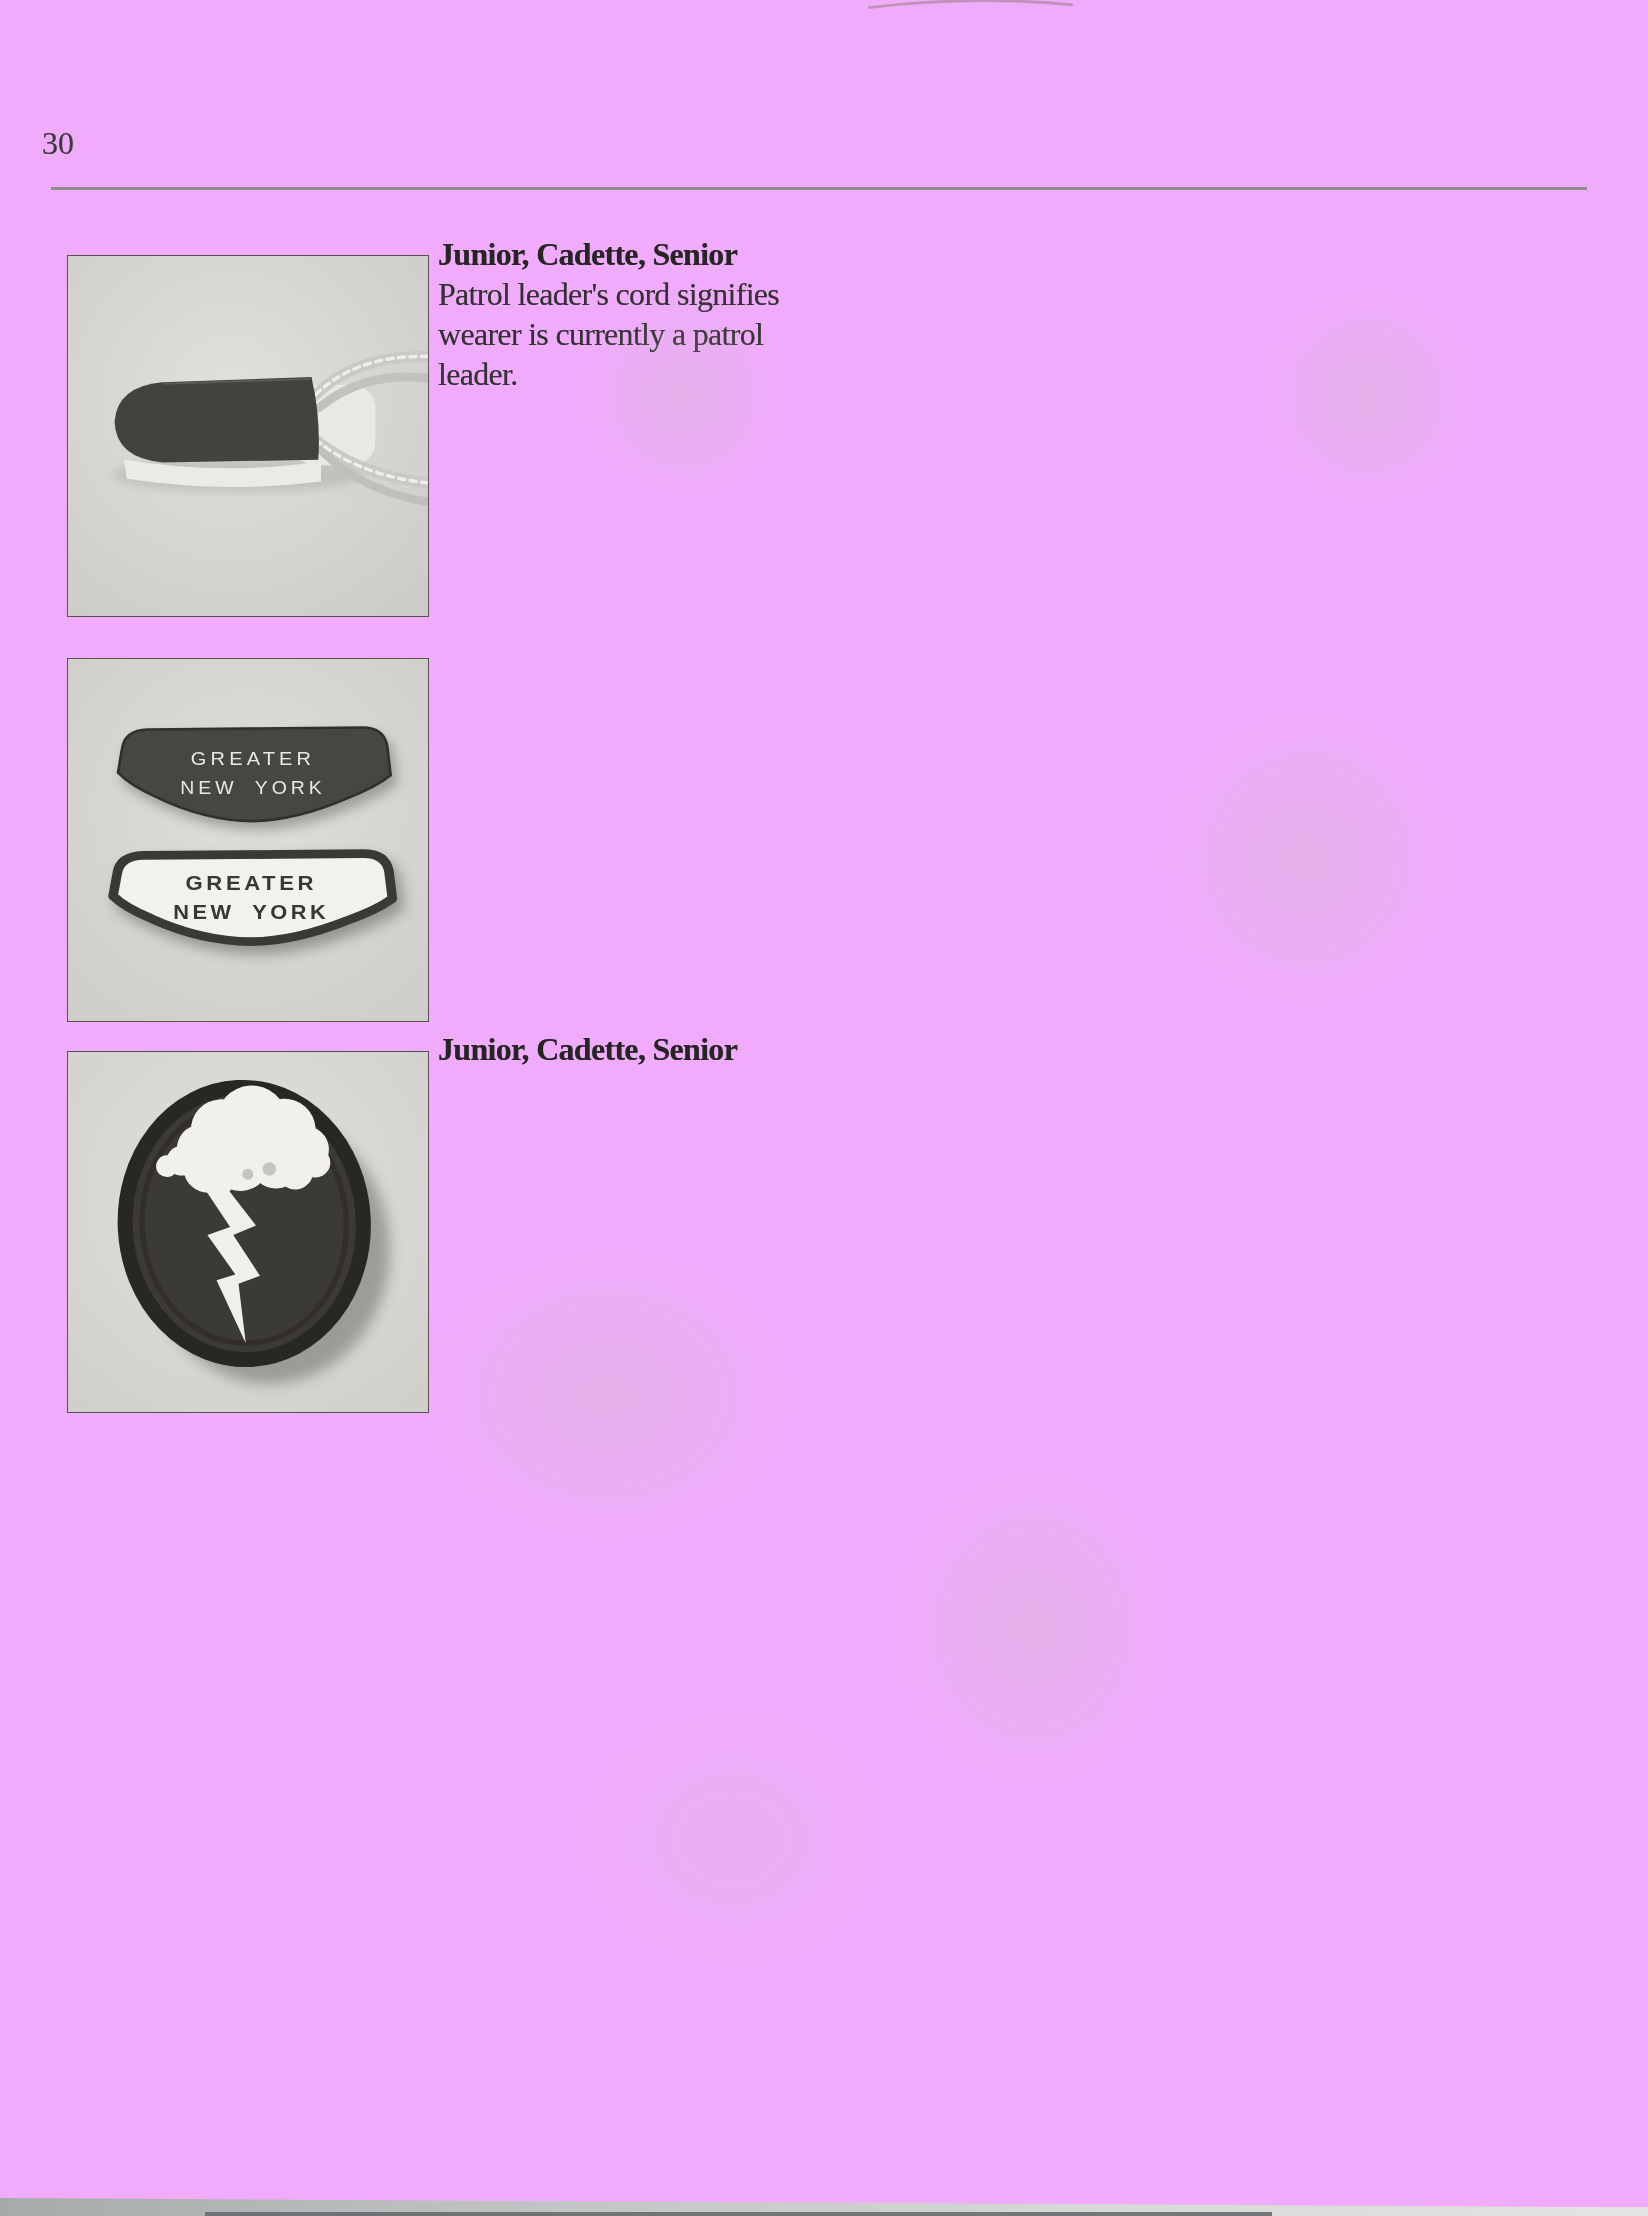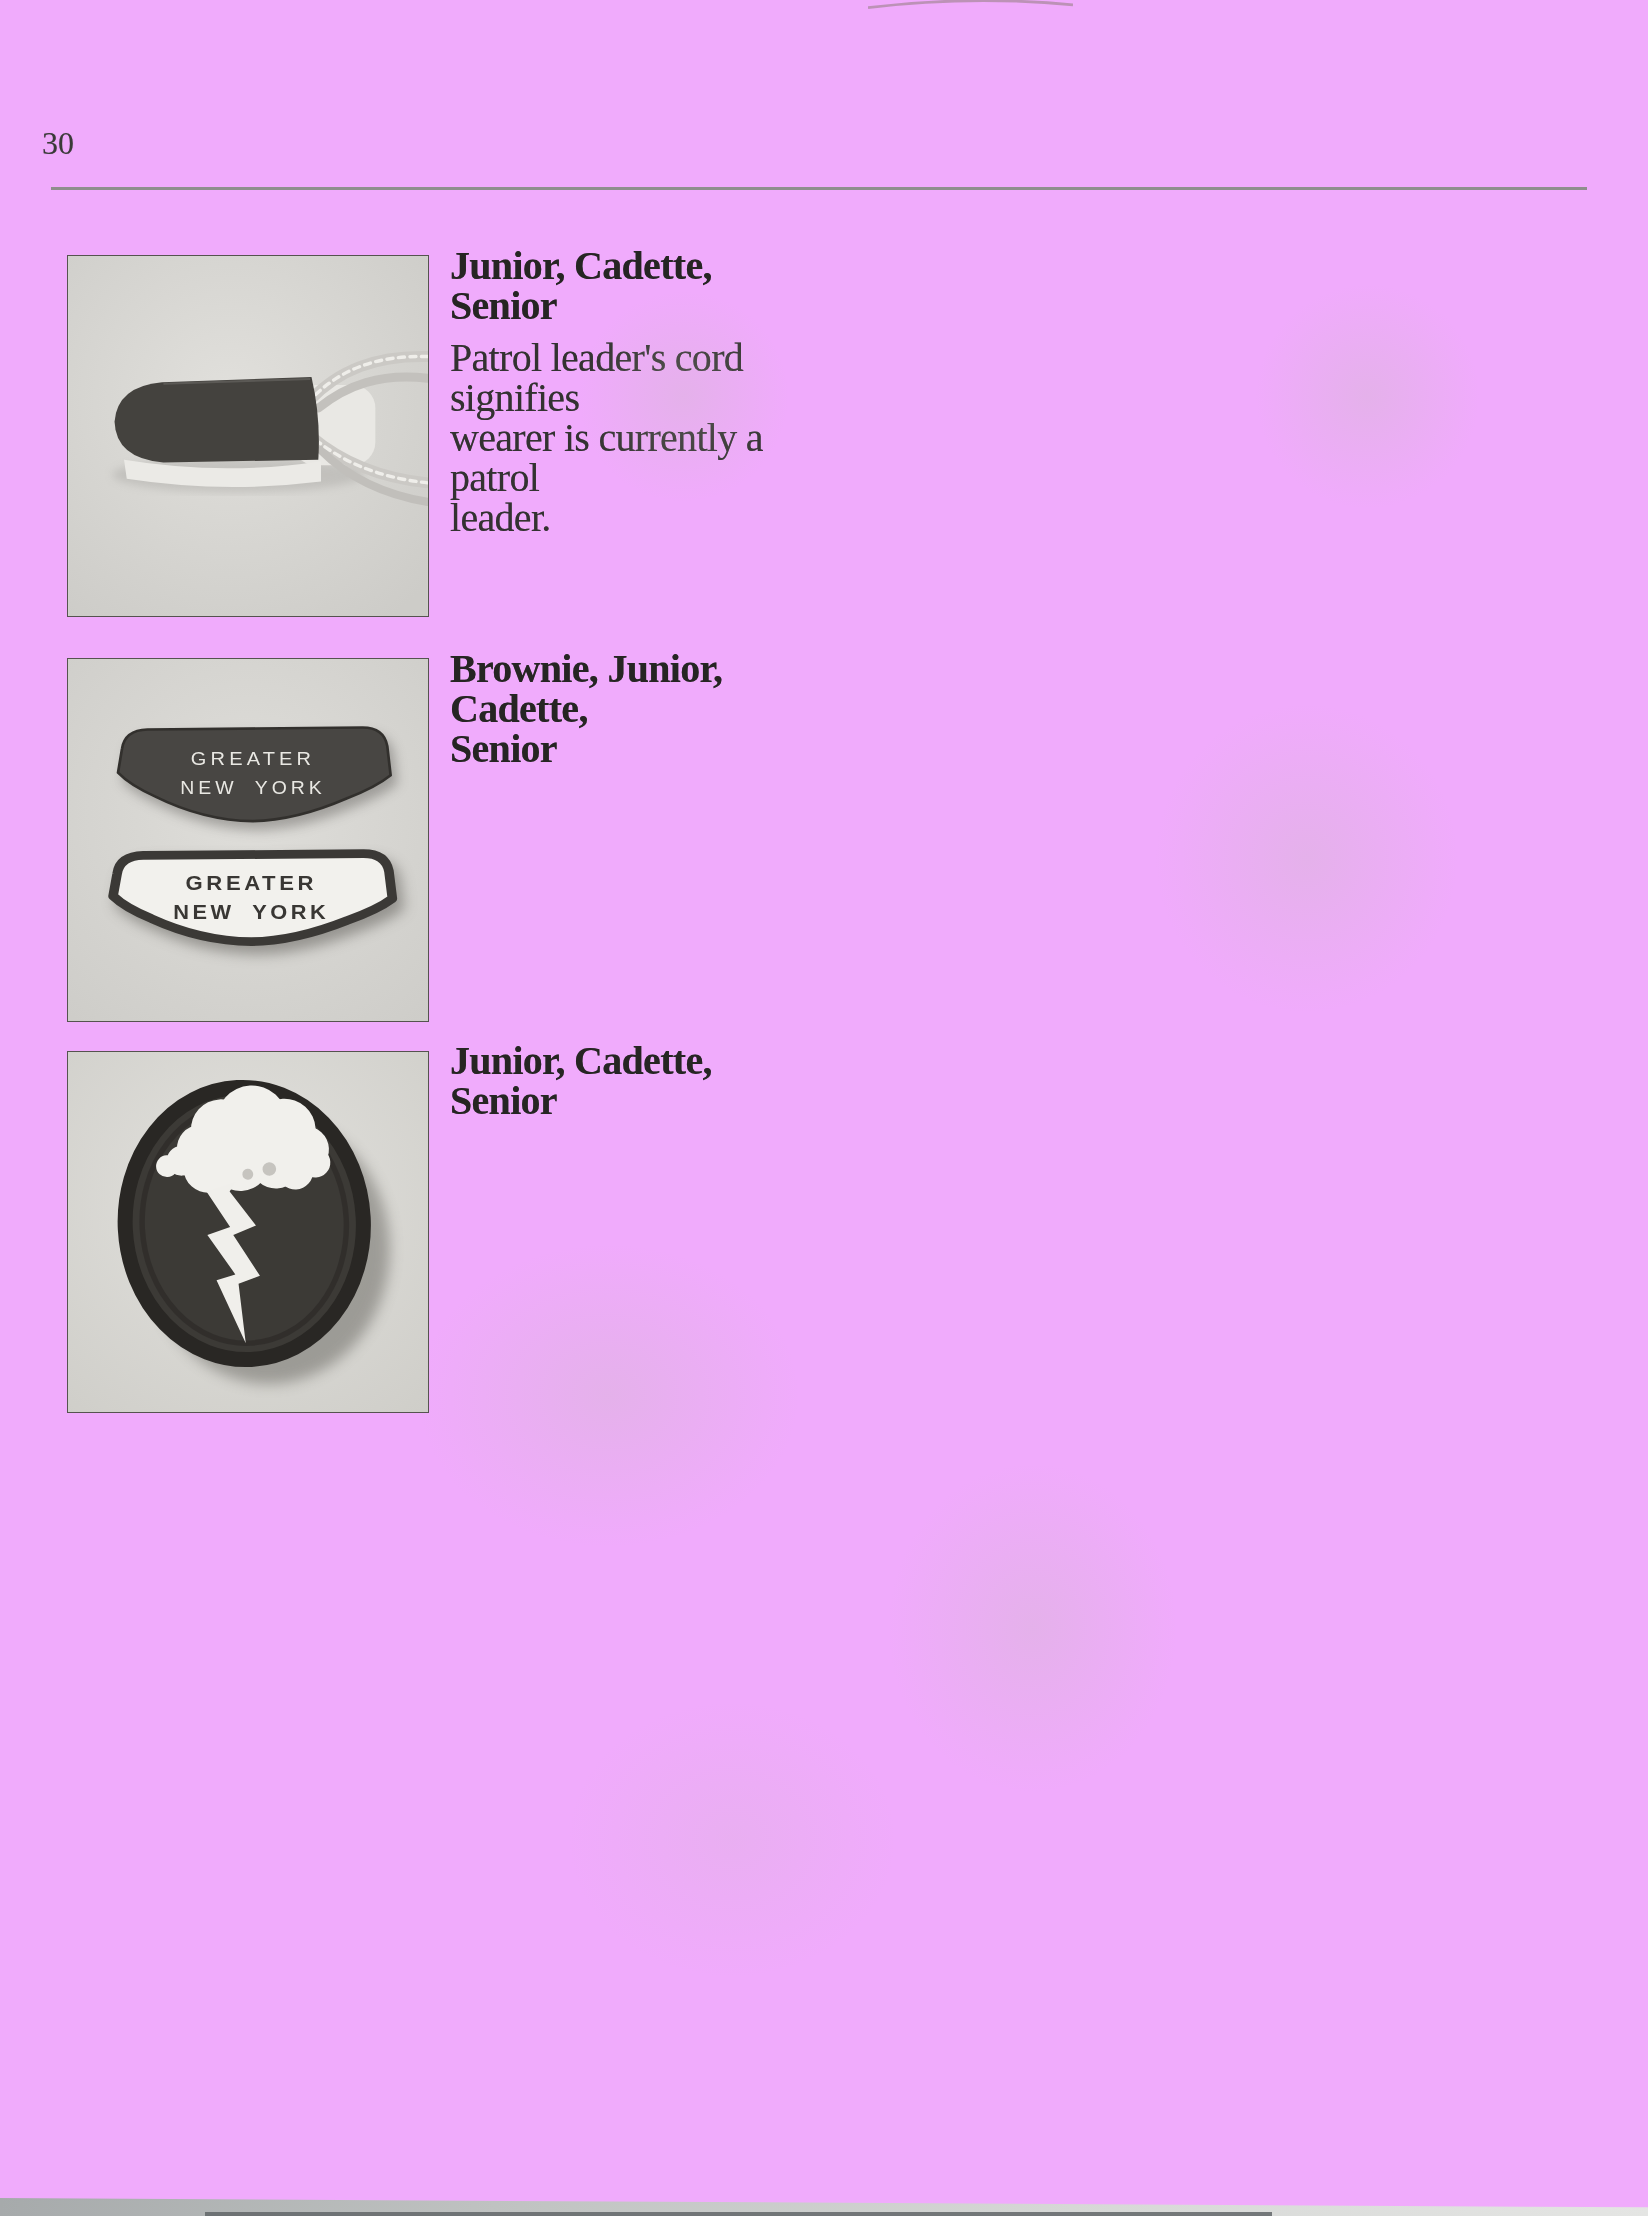--- a/index.html
+++ b/index.html
@@ -32,22 +32,22 @@
     box-sizing:border-box;
     background:#d8d7d3;
     margin:16px;padding:0;
   }
   .photo svg{display:block;width:100%;height:100%;}
   .textblock{
     position:absolute;left:438px;
     width:383px;
   }
   .heading,.body{
-    margin:12px;
-    font-size:40px;line-height:40px;letter-spacing:-0.7px;
+    margin:0;
+    font-size:32px;line-height:40px;letter-spacing:-0.7px;
     white-space:pre-line;
     text-shadow:0 0 0.4px rgba(45,44,42,.55);
   }
   .heading{font-weight:bold;color:#262523;}
   .body{color:#333231;}
   
   .striptext{
     font-family:"Liberation Sans", sans-serif;
     text-anchor:middle;
   }
@@ -136,22 +136,20 @@
       </g>
 
       <g class="strip2-shadow" transform="translate(36,275) scale(1.006,0.918)">
         <path d="M 36 44 Q 40 16 74 15 L 396 12 Q 428 12 433 40 L 438 84 Q 416 102 372 119 Q 296 152 232 153 Q 158 152 86 116 Q 48 99 30 80 Z" fill="#f2f1ed" stroke="#3b3936" stroke-width="14" stroke-linejoin="round"></path>
         <text class="striptext" x="232" y="70" font-size="31" letter-spacing="5" font-weight="700" fill="#393734" textLength="192" lengthAdjust="spacingAndGlyphs">GREATER</text>
         <text class="striptext" x="232" y="116" font-size="31" letter-spacing="5" font-weight="700" fill="#393734" textLength="228" lengthAdjust="spacingAndGlyphs" style="word-spacing:12px">NEW YORK</text>
       </g>
     </svg>
   </figure>
   <div class="textblock" style="top:637px;">
-    <p class="heading">Brownie, Junior, Cadette,
-Senior</p>
   </div>
 
   <figure class="photo" style="top:1035px;height:362px;">
     <svg viewBox="0 0 529 529">
       <defs>
         <radialGradient id="pg3" cx="48%" cy="40%" r="78%">
           <stop offset="0%" stop-color="#e2e1dd"></stop>
             <stop offset="100%" stop-color="#cfcec9"></stop>
         </radialGradient>
       </defs>

